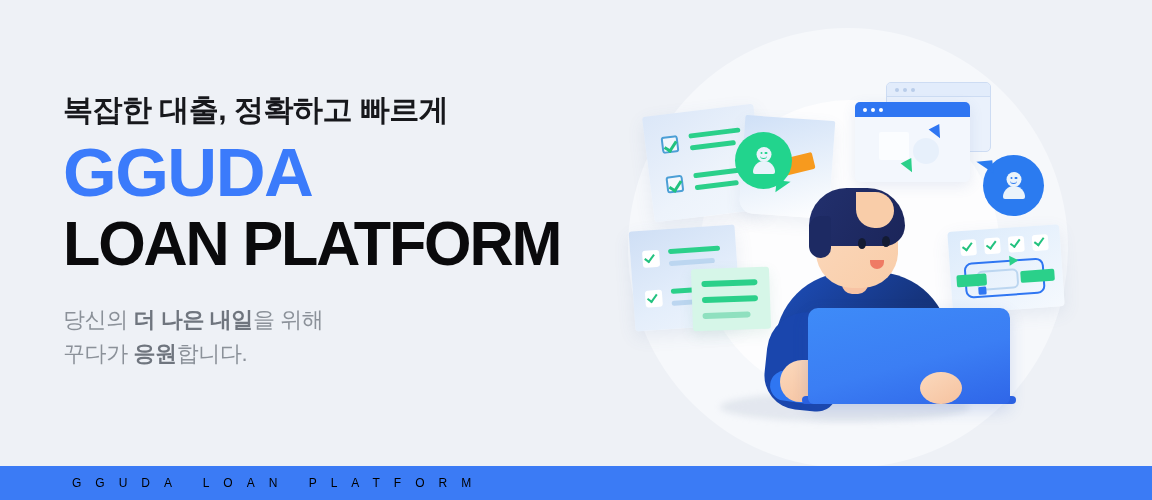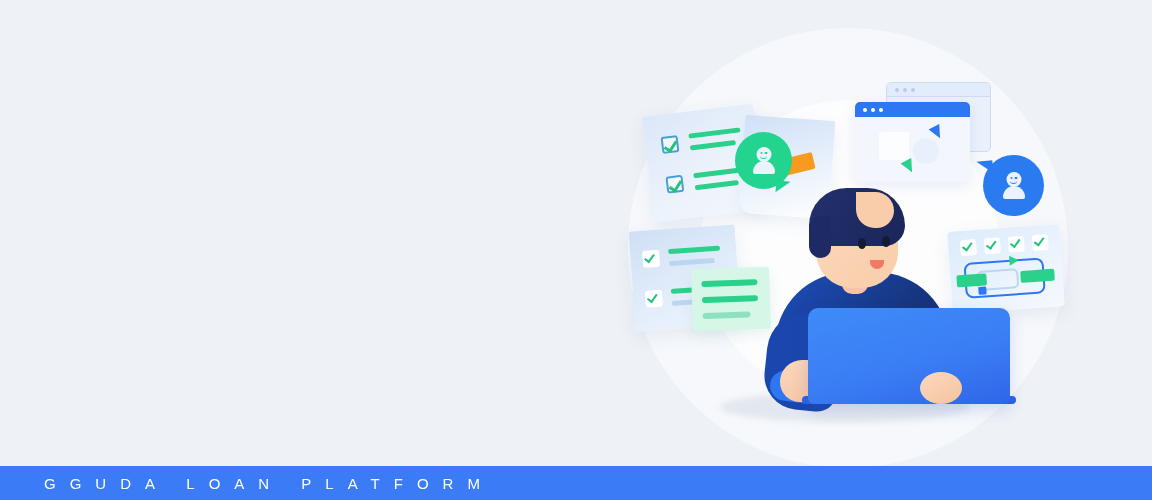--- a/index.html
+++ b/index.html
@@ -81,25 +81,25 @@
   
   .ribbon {
     position:absolute;
     left:0; right:0; bottom:0;
     height:34px;
     background:#3b7bf5;
     display:flex;
     align-items:center;
   }
   .ribbon-text {
-    color:#ffffff;
-    font-size:15px;
+    color:#000000;
+    font-size:12px;
     font-weight:400;
     letter-spacing:14px;
-    padding-left:44px;
+    padding-left:72px;
     white-space:nowrap;
   }
 
   
   .art {
     position:absolute;
     left:620px; top:20px;
     width:470px; height:440px;
   }
   .art > * { position:absolute; }
@@ -437,20 +437,33 @@
   }
 </style>
 </head>
 <body>
 
 <div class="banner">
 
   <div class="bg-circle"></div>
   <div class="bg-circle-inner"></div>
 
+  <div class="copy">
+    <div class="eyebrow">복잡한 대출, 정확하고 빠르게</div>
+    <div class="brand">GGUDA</div>
+    <div class="product">LOAN PLATFORM</div>
+    <div class="tagline">
+      <div>
+        <span>당신의 </span><b>더 나은 내일</b><span>을 위해</span>
+      </div>
+      <div>
+        <span>꾸다가 </span><b>응원</b><span>합니다.</span>
+      </div>
+    </div>
+  </div>
 
   <div class="art">
 
     <div class="card-check-a">
       <div class="chk-box" style="left:16px; top:22px;">
           <span class="tick"></span>
         </div>
       <div class="chk-box" style="left:16px; top:62px;">
           <span class="tick"></span>
         </div>

